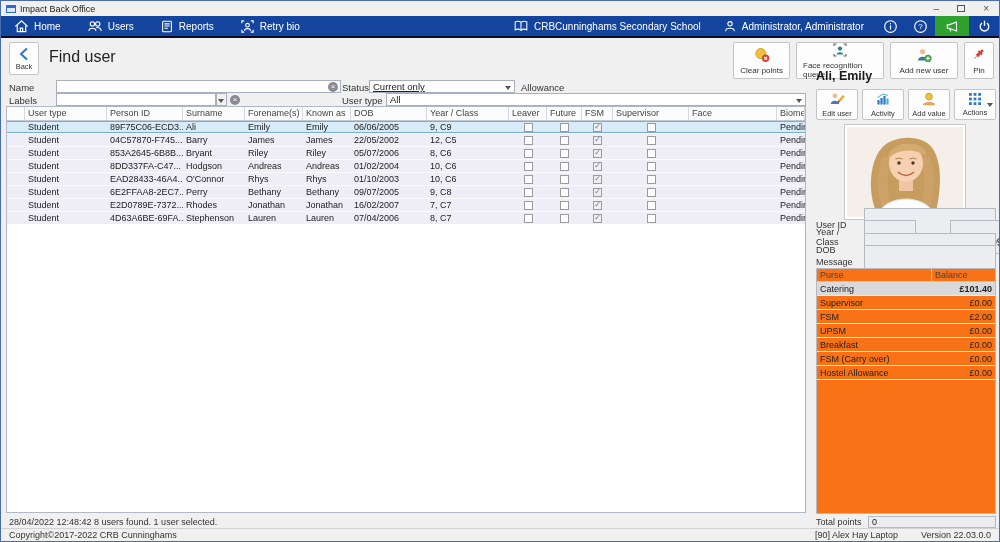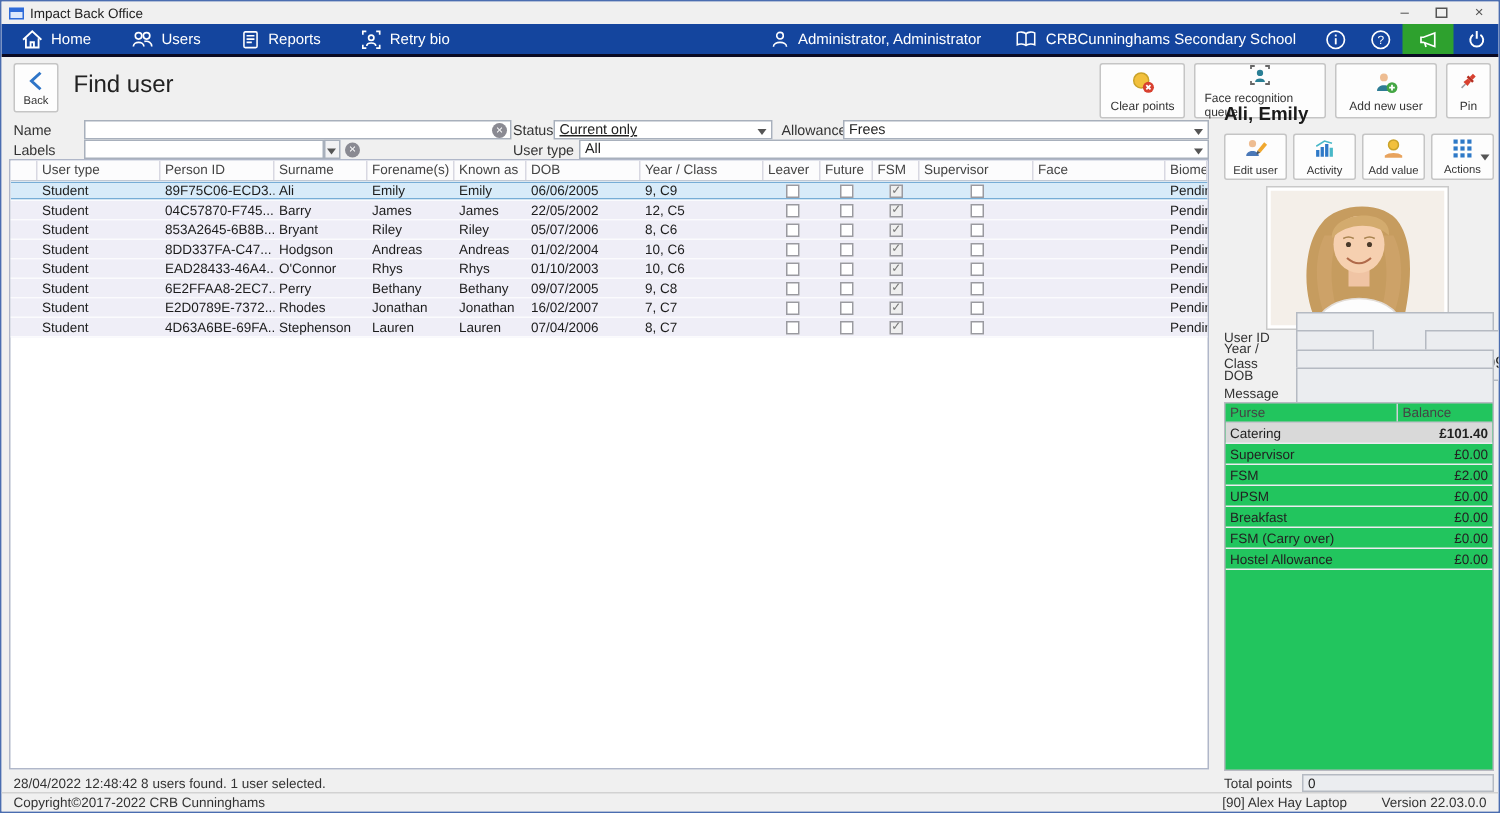--- a/index.html
+++ b/index.html
@@ -87,21 +87,21 @@
         border-left:3px solid transparent; border-right:3px solid transparent; border-top:4px solid #555; }
   .photo-box { position:absolute; top:55px; left:28px; width:122px; height:96px; background:#fff;
                border:1px solid #c9c9c9; padding:2px; }
   .fields { position:absolute; top:150px; left:0; width:180px; }
   .frow { display:flex; height:11px; margin-bottom:1.5px; font-size:9px; align-items:center; }
   .frow .lab { width:48px; color:#333; flex:0 0 auto; }
   .frow .val { flex:1 1 auto; background:#ebedf0; border:1px solid #b5bac2; height:11px;
                font-size:11px; padding:16px 3px; line-height:10px; color:#222; }
   .frow .val.small { flex:0 0 52px; }
   .frow .lab2 { width:34px; padding-left:8px; color:#333; flex:0 0 auto; }
-  .purse-box { position:absolute; top:199px; left:0; width:180px; height:246px; background:#22c55e;
+  .purse-box { position:absolute; top:199px; left:0; width:180px; height:246px; background:#f97316;
                border:1px solid #b9b9c2; display:flex; flex-direction:column; overflow:hidden; }
   .phead { display:flex; height:13px; border-bottom:1px solid #c5c5cc; font-size:9px; color:#444; flex:0 0 auto; }
   .phead .pc1 { flex:1; padding:1px 0 0 3px; }
   .phead .pc2 { width:64px; border-left:1px solid #d0d0d8; padding:1px 0 0 3px; }
   .prow { display:flex; height:14px; border-bottom:1px solid #ececf0; font-size:9px; align-items:center; cursor:default; }
   .prow .pc1 { flex:1; padding-left:3px; color:#222; }
   .prow .pc2 { width:64px; text-align:right; padding-right:3px; color:#222; }
   .prow.selected { background:#d9d9d9; }
   .prow.selected .pc2 { font-weight:bold; }
   .total-row { position:absolute; top:447px; left:0; width:180px; display:flex; align-items:center; font-size:9px; }
@@ -167,35 +167,35 @@
             <circle cx="8" cy="6.6" r="1.9"></circle>
             <path d="M4.8 12.4 C4.8 9.6 11.2 9.6 11.2 12.4"></path>
           </svg>
         </span>
       <span>Retry bio</span>
     </div>
 
     <div class="nav-right">
       <div class="nav-chip">
         <span>
+            <svg width="16" height="15" viewBox="0 0 16 16" fill="none" stroke="#fff" stroke-width="1.1">
+              <path d="M8 3.6 C6.5 2.3 3.4 2.3 1.8 3.1 V11.6 C3.4 10.8 6.5 10.8 8 12.1 C9.5 10.8 12.6 10.8 14.2 11.6 V3.1 C12.6 2.3 9.5 2.3 8 3.6 Z"></path>
+              <path d="M8 3.6 V12.1"></path>
+            </svg>
+          </span>
+        <span>CRBCunninghams Secondary School</span>
+      </div>
+      <div class="nav-chip">
+        <span>
             <svg width="14" height="15" viewBox="0 0 16 16" fill="none" stroke="#fff" stroke-width="1.2">
               <circle cx="8" cy="4.9" r="2.5"></circle>
               <path d="M3 13.4 C3 8.9 13 8.9 13 13.4"></path>
             </svg>
           </span>
         <span>Administrator, Administrator</span>
-      </div>
-      <div class="nav-chip">
-        <span>
-            <svg width="16" height="15" viewBox="0 0 16 16" fill="none" stroke="#fff" stroke-width="1.1">
-              <path d="M8 3.6 C6.5 2.3 3.4 2.3 1.8 3.1 V11.6 C3.4 10.8 6.5 10.8 8 12.1 C9.5 10.8 12.6 10.8 14.2 11.6 V3.1 C12.6 2.3 9.5 2.3 8 3.6 Z"></path>
-              <path d="M8 3.6 V12.1"></path>
-            </svg>
-          </span>
-        <span>CRBCunninghams Secondary School</span>
       </div>
       <div class="nav-iconbtn">
         <span>
             <svg width="15" height="15" viewBox="0 0 16 16">
               <circle cx="8" cy="8" r="6.2" fill="none" stroke="#fff" stroke-width="1.2"></circle>
               <rect x="7.35" y="6.9" width="1.3" height="4.4" fill="#fff"></rect>
               <rect x="7.35" y="4.3" width="1.3" height="1.4" fill="#fff"></rect>
             </svg>
           </span>
       </div>
@@ -278,23 +278,20 @@
 
     <div class="left-col">
       <span class="flabel" style="left:3px; top:2px;">Name</span>
       <div class="finput" style="left:50px; top:0; width:285px;"></div>
       <span class="clear-x" style="left:322px; top:2px;">×</span>
       <span class="flabel" style="left:336px; top:2px;">Status</span>
       <div class="fdd" style="left:363px; top:0; width:146px;text-decoration:underline;">
         <span>Current only</span><span class="caret"></span>
       </div>
       <span class="flabel" style="left:515px; top:2px;">Allowance</span>
-      <div class="fdd" style="left:556px; top:0; width:244px;">
-        <span>Frees</span><span class="caret"></span>
-      </div>
 
       <span class="flabel" style="left:3px; top:15px;">Labels</span>
       <div class="finput" style="left:50px; top:13px; width:160px;"></div>
       <div class="mini-dd" style="left:210px; top:13px;">
           <span class="caret" style="top:5px;"></span>
         </div>
       <span class="clear-x" style="left:224px; top:15px;">×</span>
       <span class="flabel" style="left:336px; top:15px;">User type</span>
       <div class="fdd" style="left:380px; top:13px; width:420px;">
         <span>All</span><span class="caret"></span>

